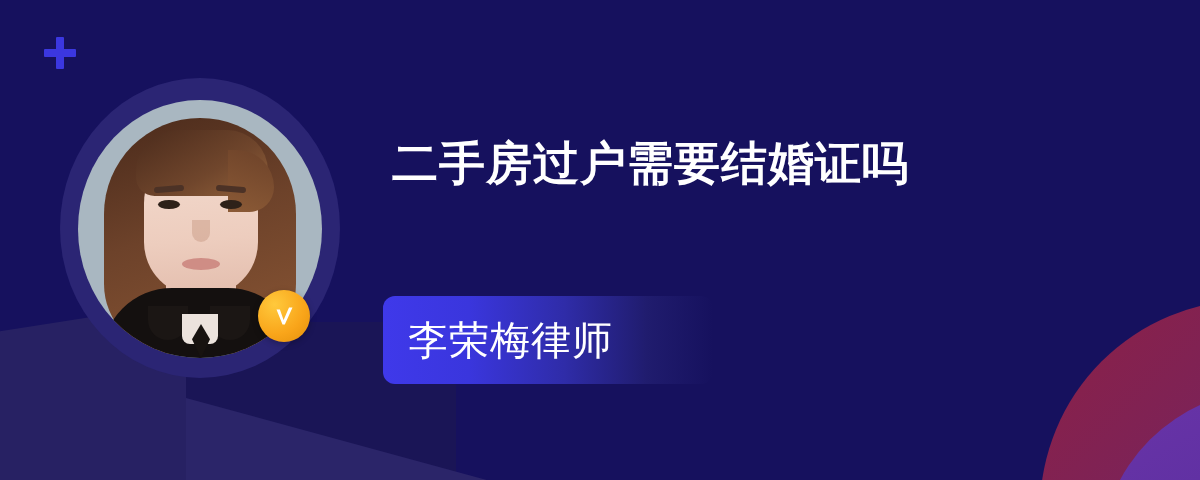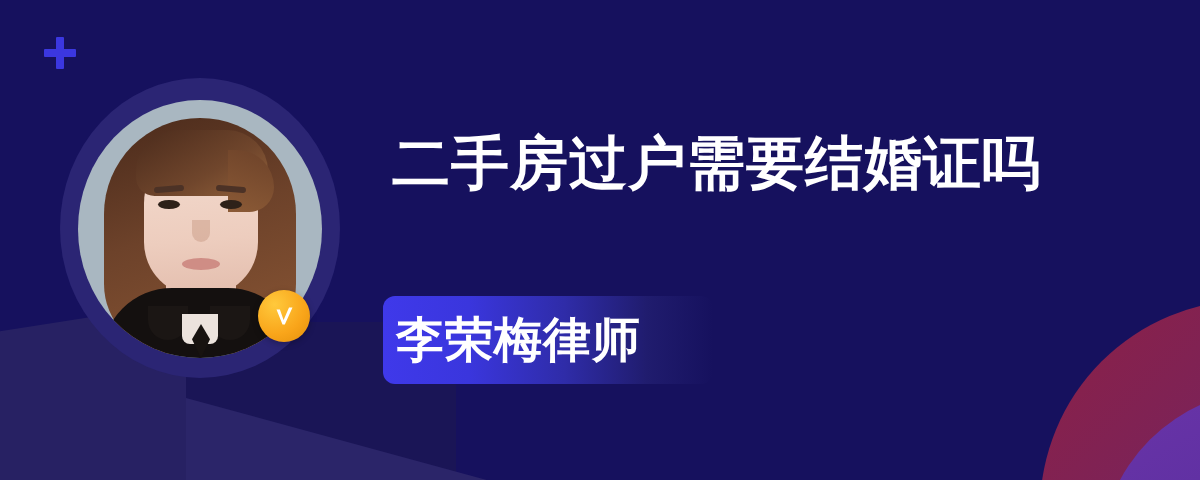--- a/index.html
+++ b/index.html
@@ -241,45 +241,45 @@
     box-shadow: 0 2px 6px rgba(0,0,0,0.25);
   }
   .verified-badge svg { display: block; }
 
   
   .title {
     position: absolute;
     left: 392px;
     top: 128px;
     color: #ffffff;
-    font-size: 58px;
+    font-size: 46px;
     line-height: 70px;
     font-weight: bold;
     letter-spacing: 1px;
     white-space: nowrap;
   }
 
   
   .name-badge {
     position: absolute;
     left: 383px;
     top: 296px;
     width: 330px;
     height: 88px;
     border-radius: 12px;
     background: linear-gradient(90deg, #3f39ea 0%, #3a36dd 26%, #2f2ca8 55%, #201c6e 80%, rgba(22,17,94,0) 100%);
     display: flex;
     align-items: center;
   }
   .name-badge-label {
     color: #ffffff;
-    font-size: 48px;
-    font-weight: bold;
+    font-size: 40px;
+    font-weight: normal;
     letter-spacing: 1px;
-    padding-left: 13px;
+    padding-left: 25px;
     white-space: nowrap;
   }
 </style>
 </head>
 <body>
 
 <div class="banner">
 
   <div class="bg-layer">
     <div class="shape-tri-left"></div>

